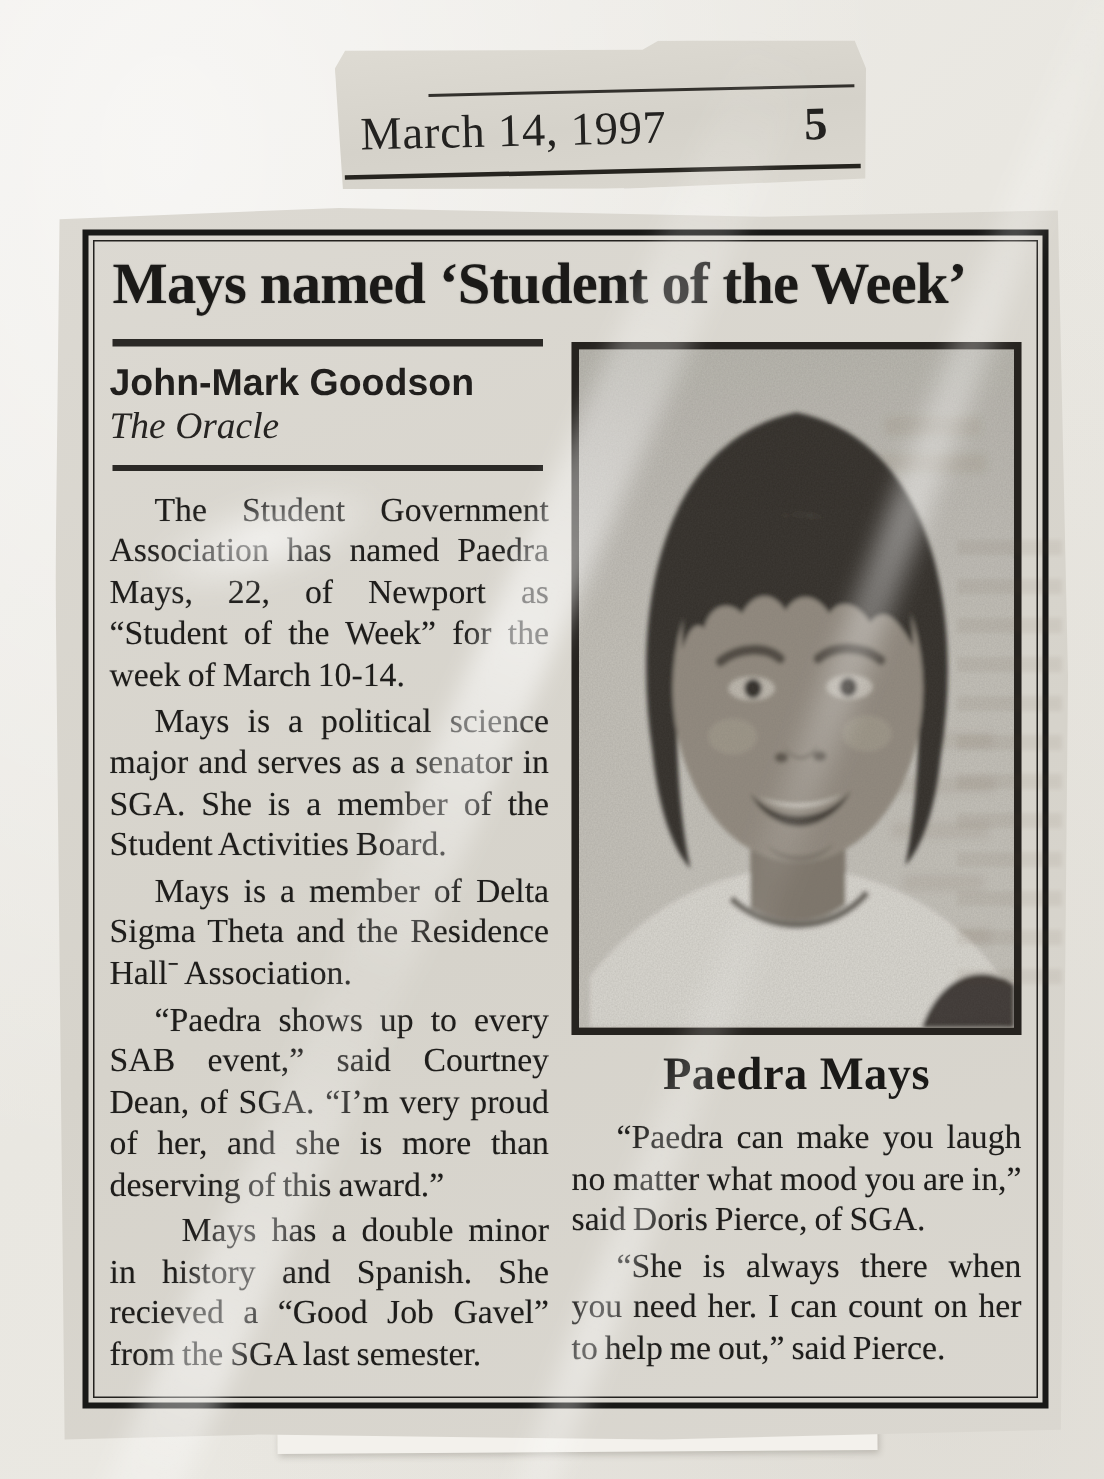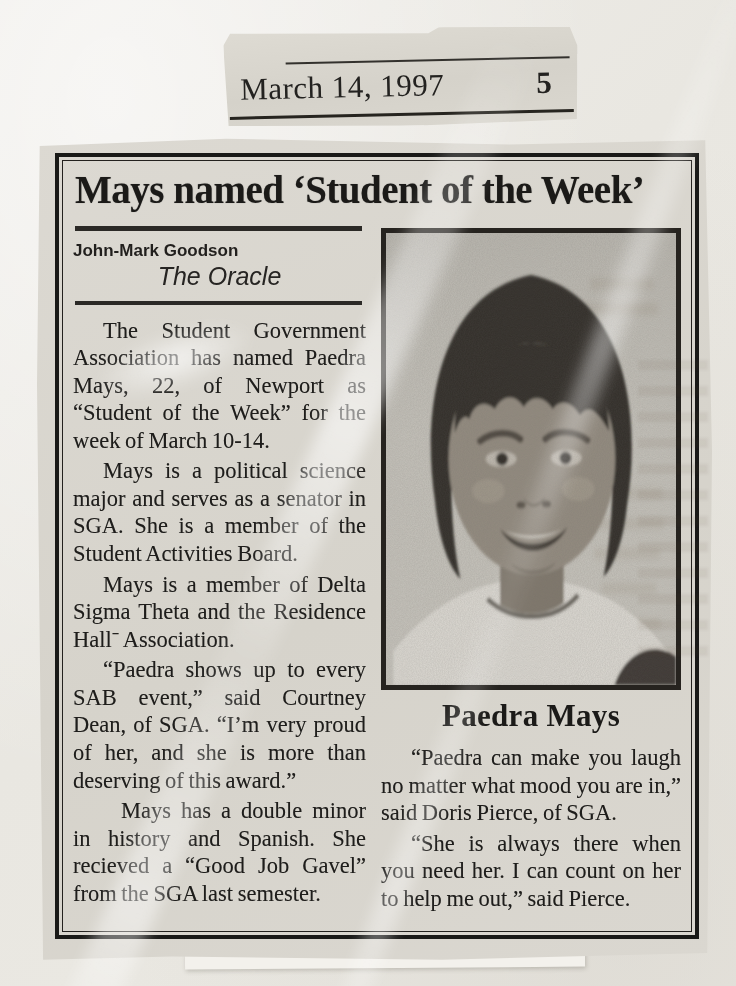--- a/index.html
+++ b/index.html
@@ -52,22 +52,22 @@
     letter-spacing:-.5px;white-space:nowrap;color:#1b1a18;
     text-shadow:0 0 1px rgba(20,20,20,.35);
   }
 
   .cols{display:flex;gap:15px;}
   .col-left{flex:0 0 293px;min-width:0;}
   .col-right{flex:1;min-width:0;}
 
   .rule-thick{height:5px;background:#2b2926;margin:2px 4px 10px 2px;}
   .rule-thin{height:4px;background:#2b2926;margin:10px 4px 12px 2px;}
-  .byline-name{font-family:"Liberation Sans",sans-serif;font-weight:bold;font-size:17px;line-height:1.15;color:#211f1d;}
-  .byline-pub{font-family:Liberation Sans, sans-serif;font-style:italic;font-size:25px;line-height:1.2;color:#262422;text-align:center;}
+  .byline-name{font-family:"Liberation Sans",sans-serif;font-weight:bold;font-size:25px;line-height:1.15;color:#211f1d;}
+  .byline-pub{font-family:Liberation Serif, serif;font-style:italic;font-size:25px;line-height:1.2;color:#262422;}
 
   .body-par{
     font-size:22.5px;line-height:1.225;text-align:justify;text-indent:30px;
     margin:0 0 3px 0;color:#1e1d1b;word-spacing:-1px;
     text-shadow:0 0 .6px rgba(25,25,25,.3);
   }
   .indent-lg{text-indent:48px;}
 
   .photo-frame{
     margin-top:4px;border:5px solid #26231f;height:452px;position:relative;

